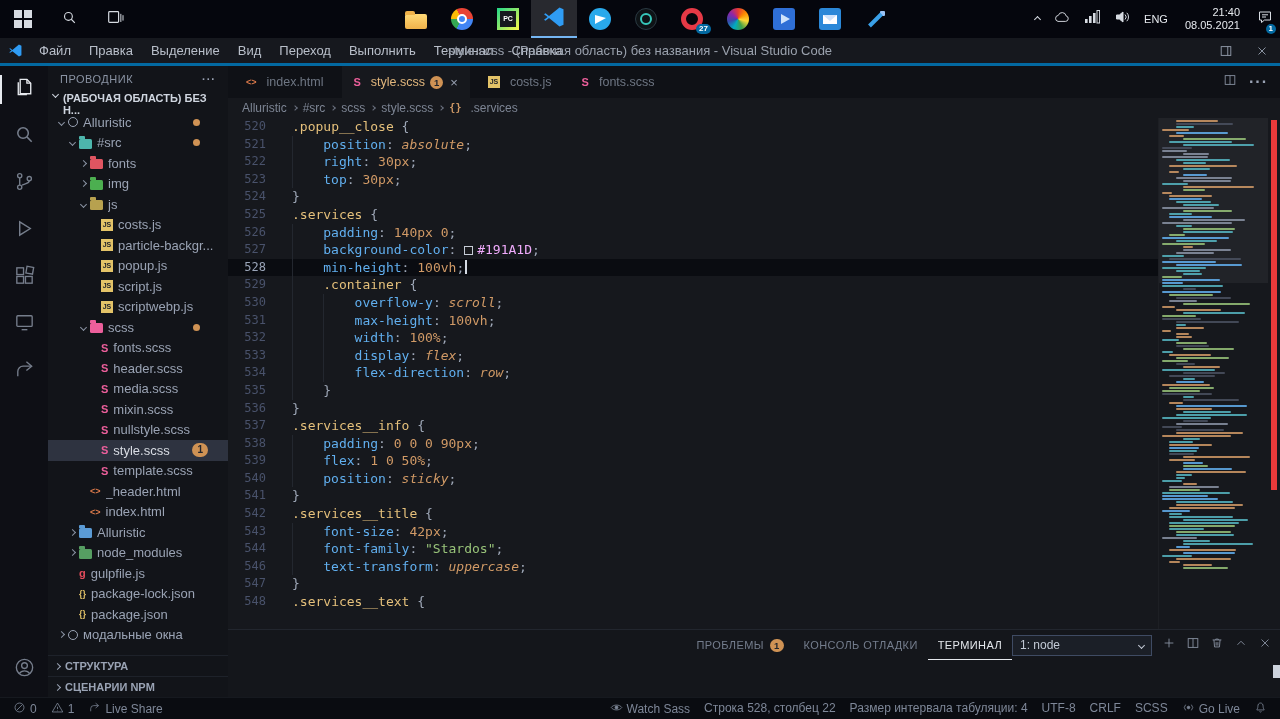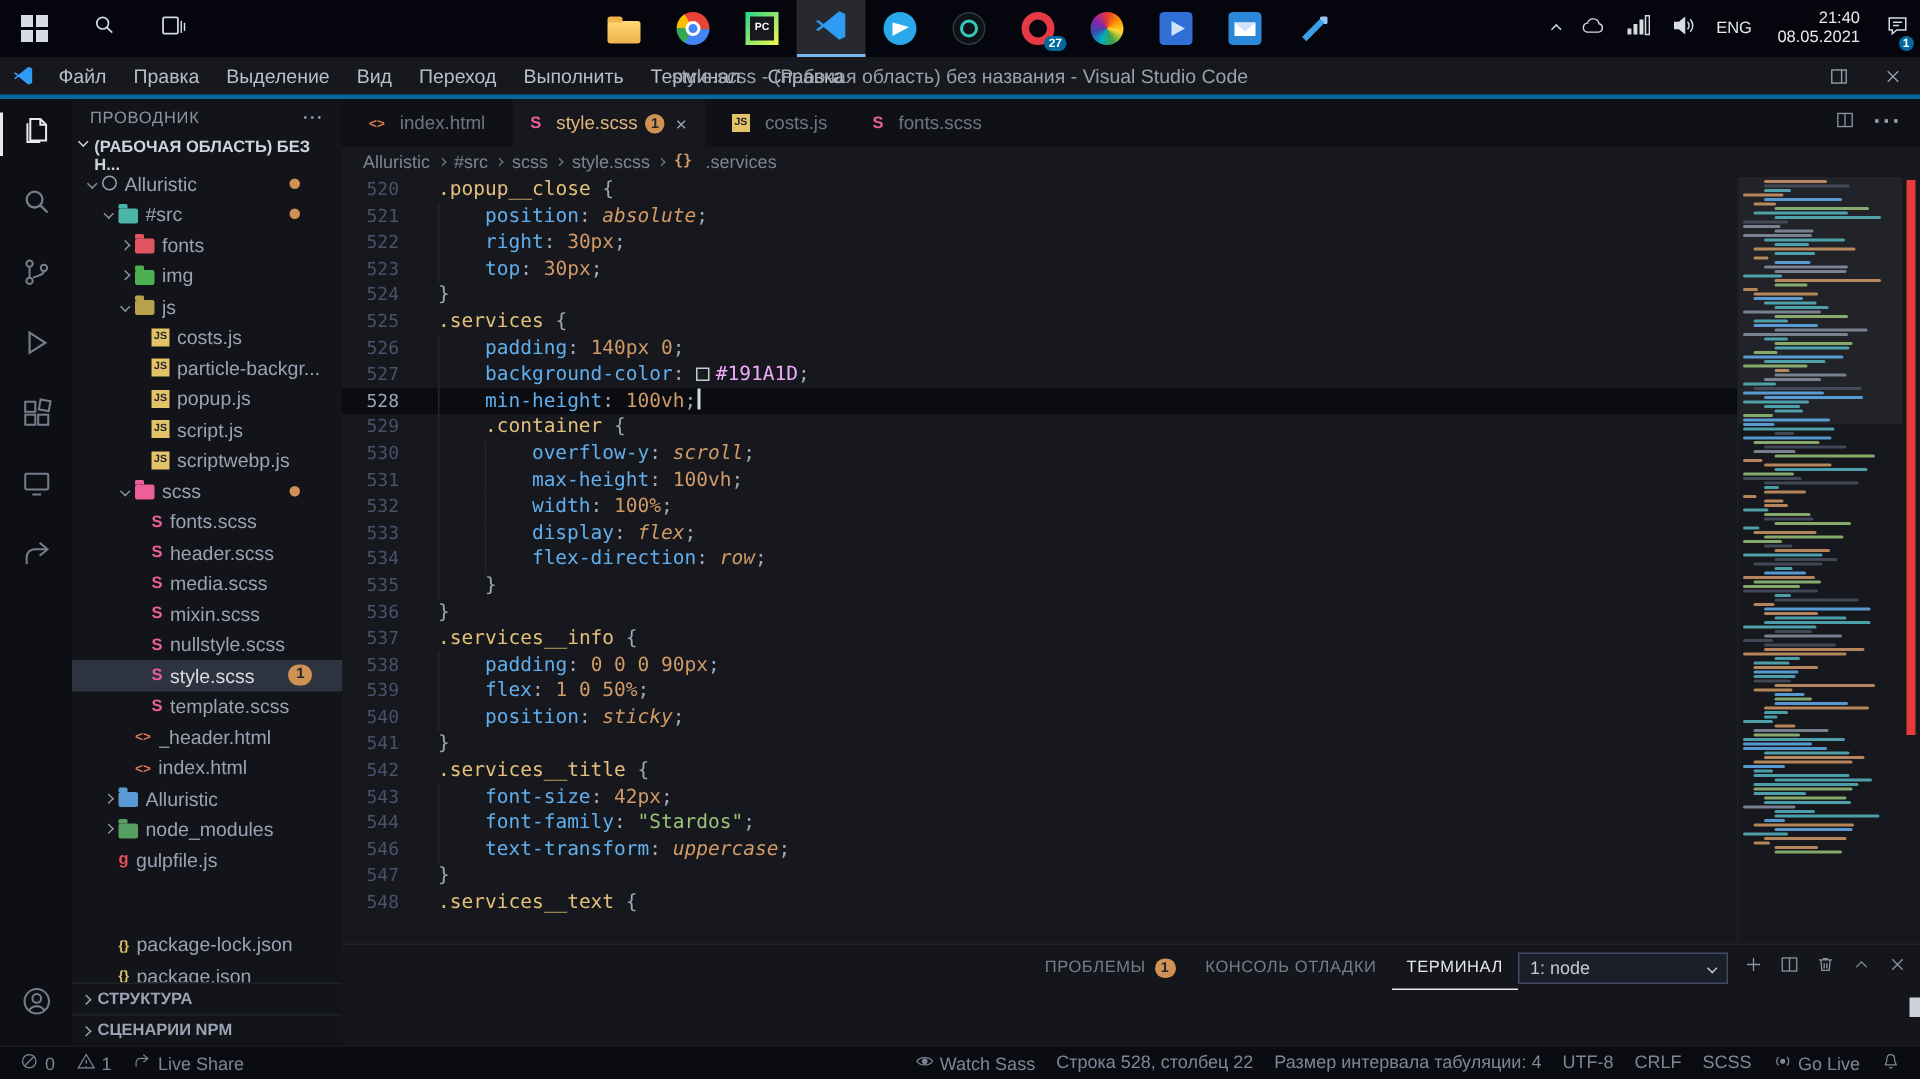--- a/index.html
+++ b/index.html
@@ -482,21 +482,21 @@
               <span class="cv r"></span>
             </span>
             <span class="fic fic-folder" style="background: rgb(86, 158, 98);"></span>
             <span class="ti-label">node_modules</span>
           </div>
           <div class="ti" style="padding-left: 17px;">
             <span class="cvw"></span>
             <span class="fic fic-gulp"></span>
             <span class="ti-label">gulpfile.js</span>
           </div>
-          <div class="ti" style="padding-left: 17px; margin-top: 36px;">
+          <div class="ti" style="padding-left: 17px;">
             <span class="cvw"></span>
             <span class="fic fic-json"></span>
             <span class="ti-label">package-lock.json</span>
           </div>
           <div class="ti" style="padding-left: 17px;">
             <span class="cvw"></span>
             <span class="fic fic-json"></span>
             <span class="ti-label">package.json</span>
           </div>
           <div class="ti" style="padding-left: 6px;">

